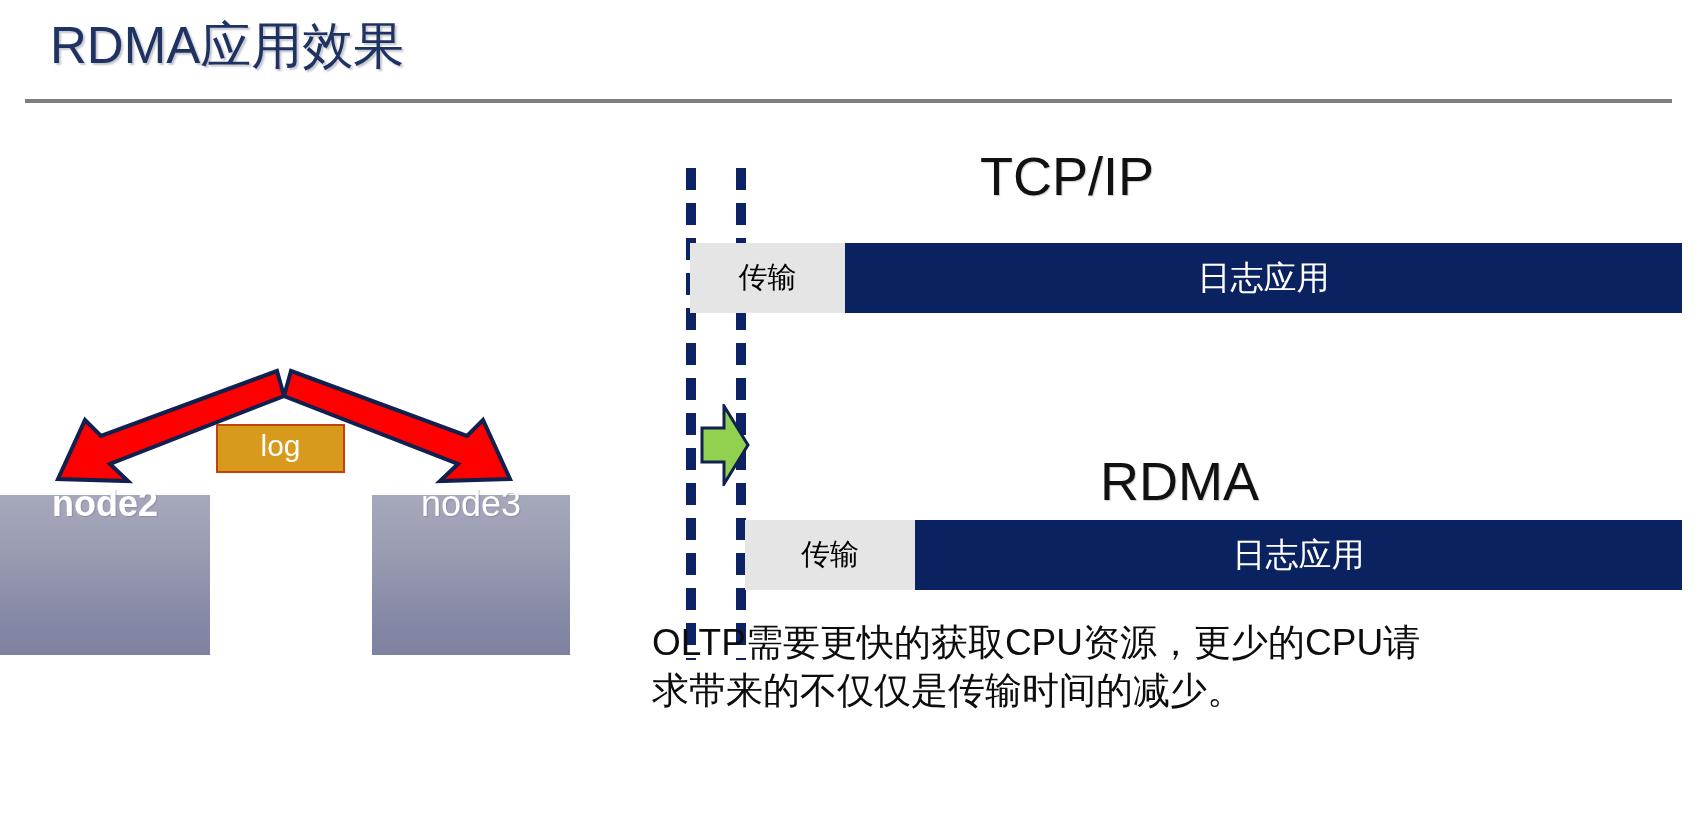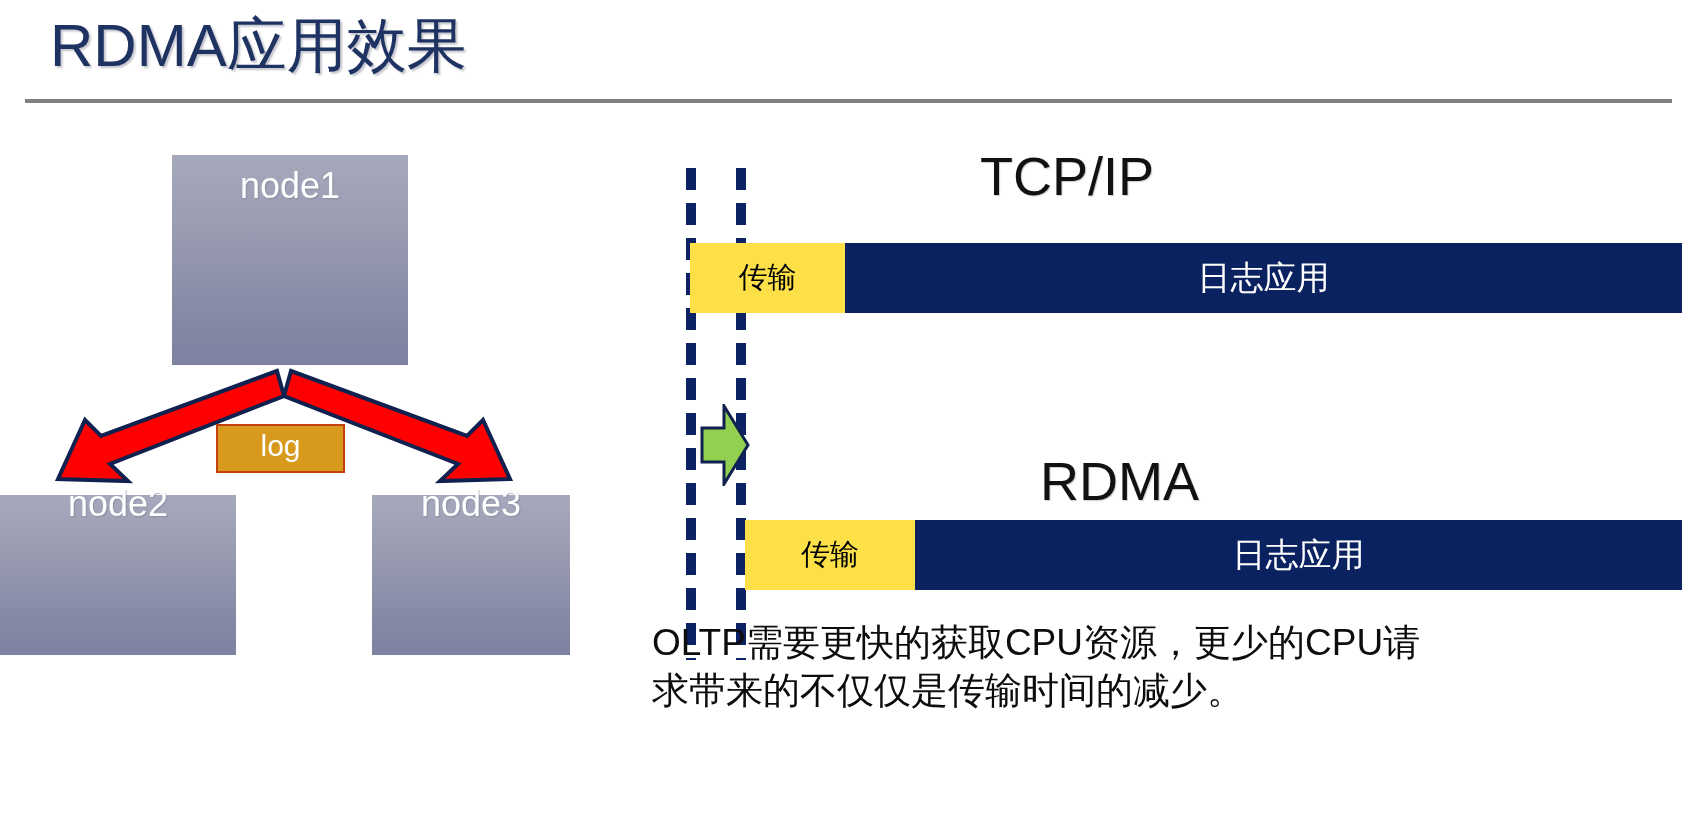--- a/index.html
+++ b/index.html
@@ -8,21 +8,21 @@
     background:#ffffff;
     font-family:"Liberation Sans","DejaVu Sans",sans-serif;
     overflow:hidden;
     position:relative;
   }
   #slide{position:absolute;left:0;top:0;width:1696px;height:826px;}
 
   
   .title{
     position:absolute;left:50px;top:5px;
-    font-size:60px;line-height:82px;
+    font-size:51px;line-height:82px;
     color:#1F3362;
     letter-spacing:0px;
     white-space:nowrap;
     text-shadow:2px 2px 2px rgba(150,150,165,0.55);
   }
   .title-rule{
     position:absolute;left:25px;top:99px;width:1647px;height:4px;
     background:#7F7F7F;
   }
 
@@ -34,21 +34,21 @@
     font-size:36px;
     text-align:center;
     box-sizing:border-box;
   }
   .node-label{
     position:absolute;left:0;right:0;top:14px;
     font-size:36px;color:#ffffff;
     text-shadow:1px 1px 1px rgba(120,120,140,0.5);
   }
   #node1{left:172px;top:155px;width:236px;height:210px;}
-  #node2{left:0px;top:495px;width:236px;height:160px;}
+  #node2{left:0px;top:495px;width:210px;height:160px;font-weight:bold;}
   #node3{left:372px;top:495px;width:198px;height:160px;}
   #node1 .node-label{top:10px;}
   #node2 .node-label{top:-12px;}
   #node3 .node-label{top:-12px;}
 
   .logbox{
     position:absolute;left:216px;top:424px;width:129px;height:49px;
     background:#D79A1C;
     border:2px solid #c2410c;
     box-sizing:border-box;
@@ -71,29 +71,29 @@
   #dash-a{left:686px;}
   #dash-b{left:736px;}
 
   .proto-label{
     position:absolute;
     font-size:54px;color:#111111;
     white-space:nowrap;
     text-shadow:1px 1px 1px rgba(170,170,170,0.6);
   }
   #label-tcpip{left:980px;top:145px;}
-  #label-rdma{left:1040px;top:450px;}
+  #label-rdma{left:1100px;top:450px;}
 
   .bar{position:absolute;height:70px;}
   .bar .seg{
     position:absolute;top:0;height:70px;
     box-sizing:border-box;
     display:flex;align-items:center;justify-content:center;
   }
-  .seg-transfer{background:#fde047;color:#000000;font-size:29px;}
+  .seg-transfer{background:#e5e5e5;color:#000000;font-size:29px;}
   .seg-app{background:#0A2260;color:#ffffff;font-size:33px;}
 
   #bar-tcp{left:690px;top:243px;width:992px;}
   #bar-tcp .seg-transfer{left:0px;width:155px;}
   #bar-tcp .seg-app{left:155px;width:837px;}
 
   #bar-rdma{left:745px;top:520px;width:937px;}
   #bar-rdma .seg-transfer{left:0px;width:170px;}
   #bar-rdma .seg-app{left:170px;width:767px;}
 
@@ -107,23 +107,20 @@
   .caption div{white-space:nowrap;}
 </style>
 </head>
 <body>
 
 <div id="slide">
 
   <div class="title">RDMA应用效果</div>
   <div class="title-rule"></div>
 
-  <div class="node" id="node1">
-    <span class="node-label">node1</span>
-  </div>
 
   <div class="node" id="node2">
     <span class="node-label">node2</span>
   </div>
 
   <div class="node" id="node3">
     <span class="node-label">node3</span>
   </div>
 
   <svg class="arrows-svg" viewBox="0 0 600 180" preserveAspectRatio="none">

